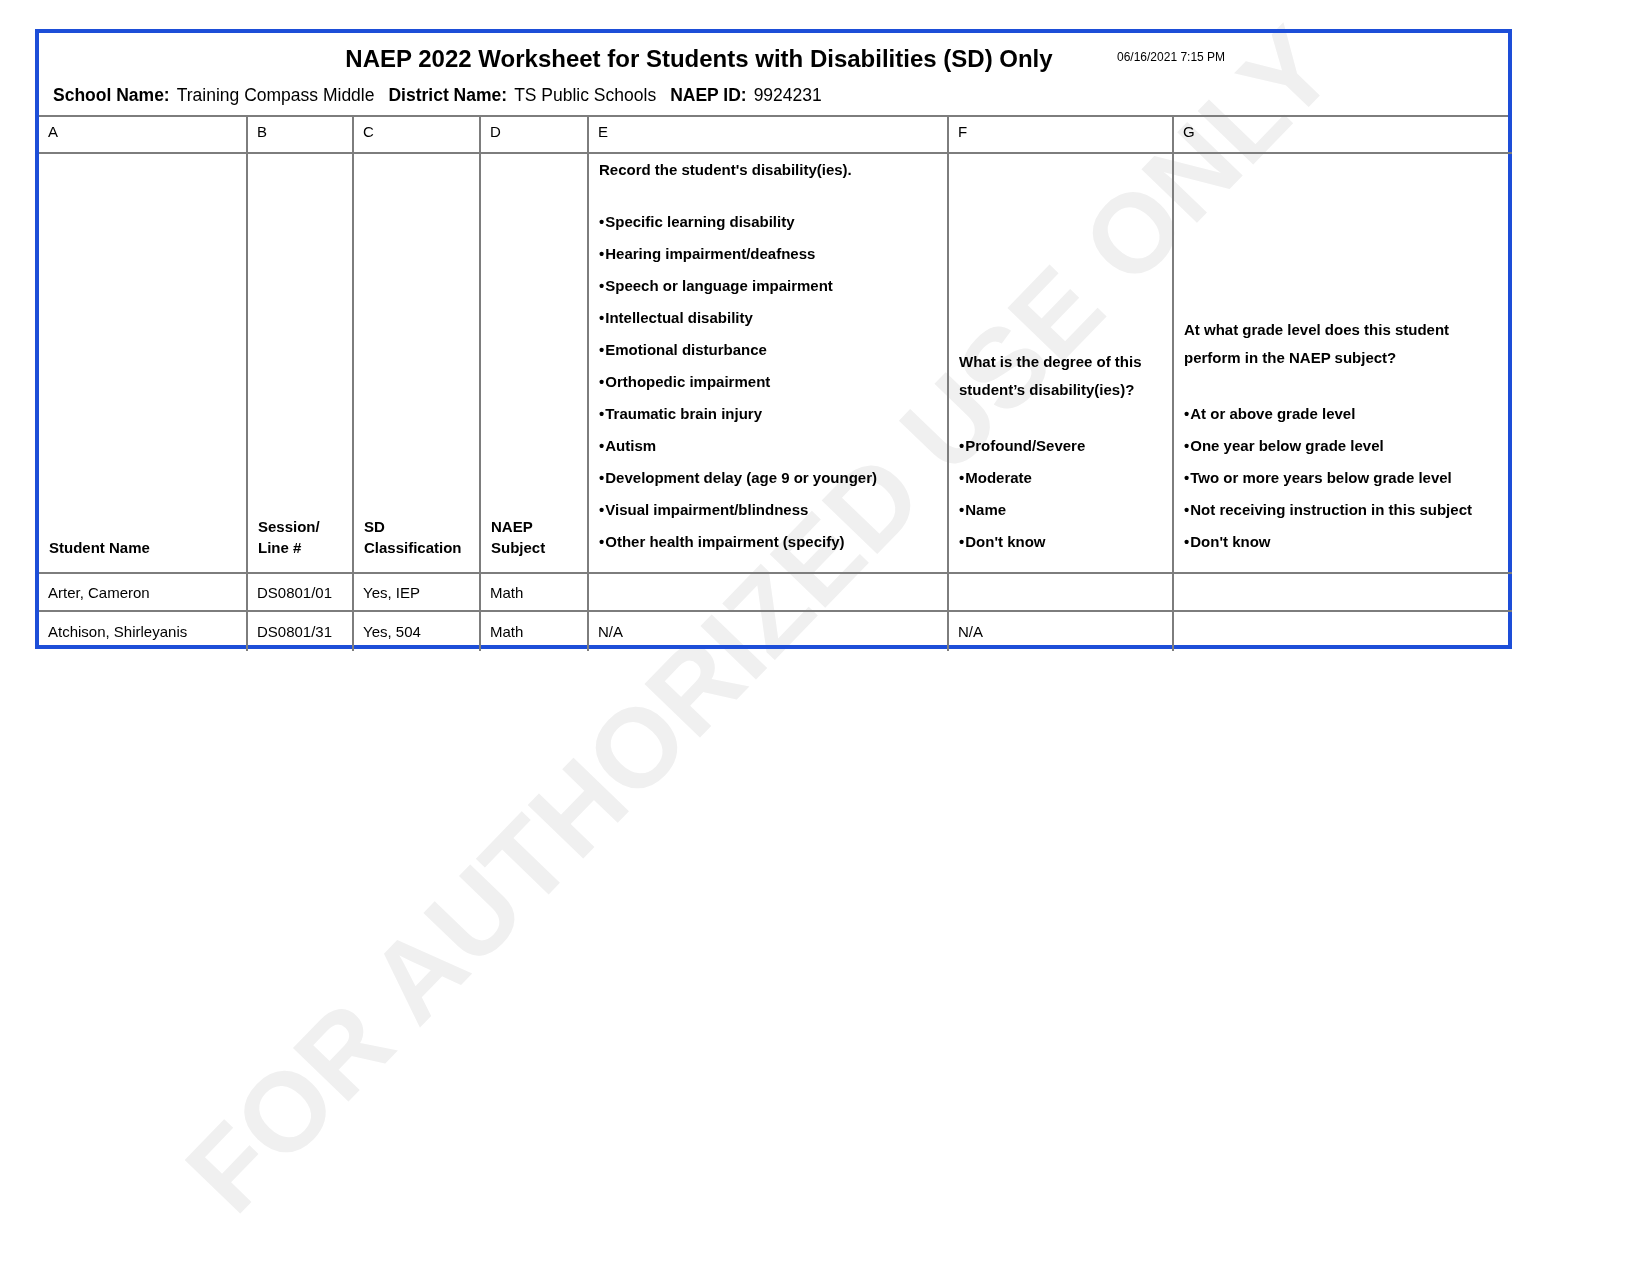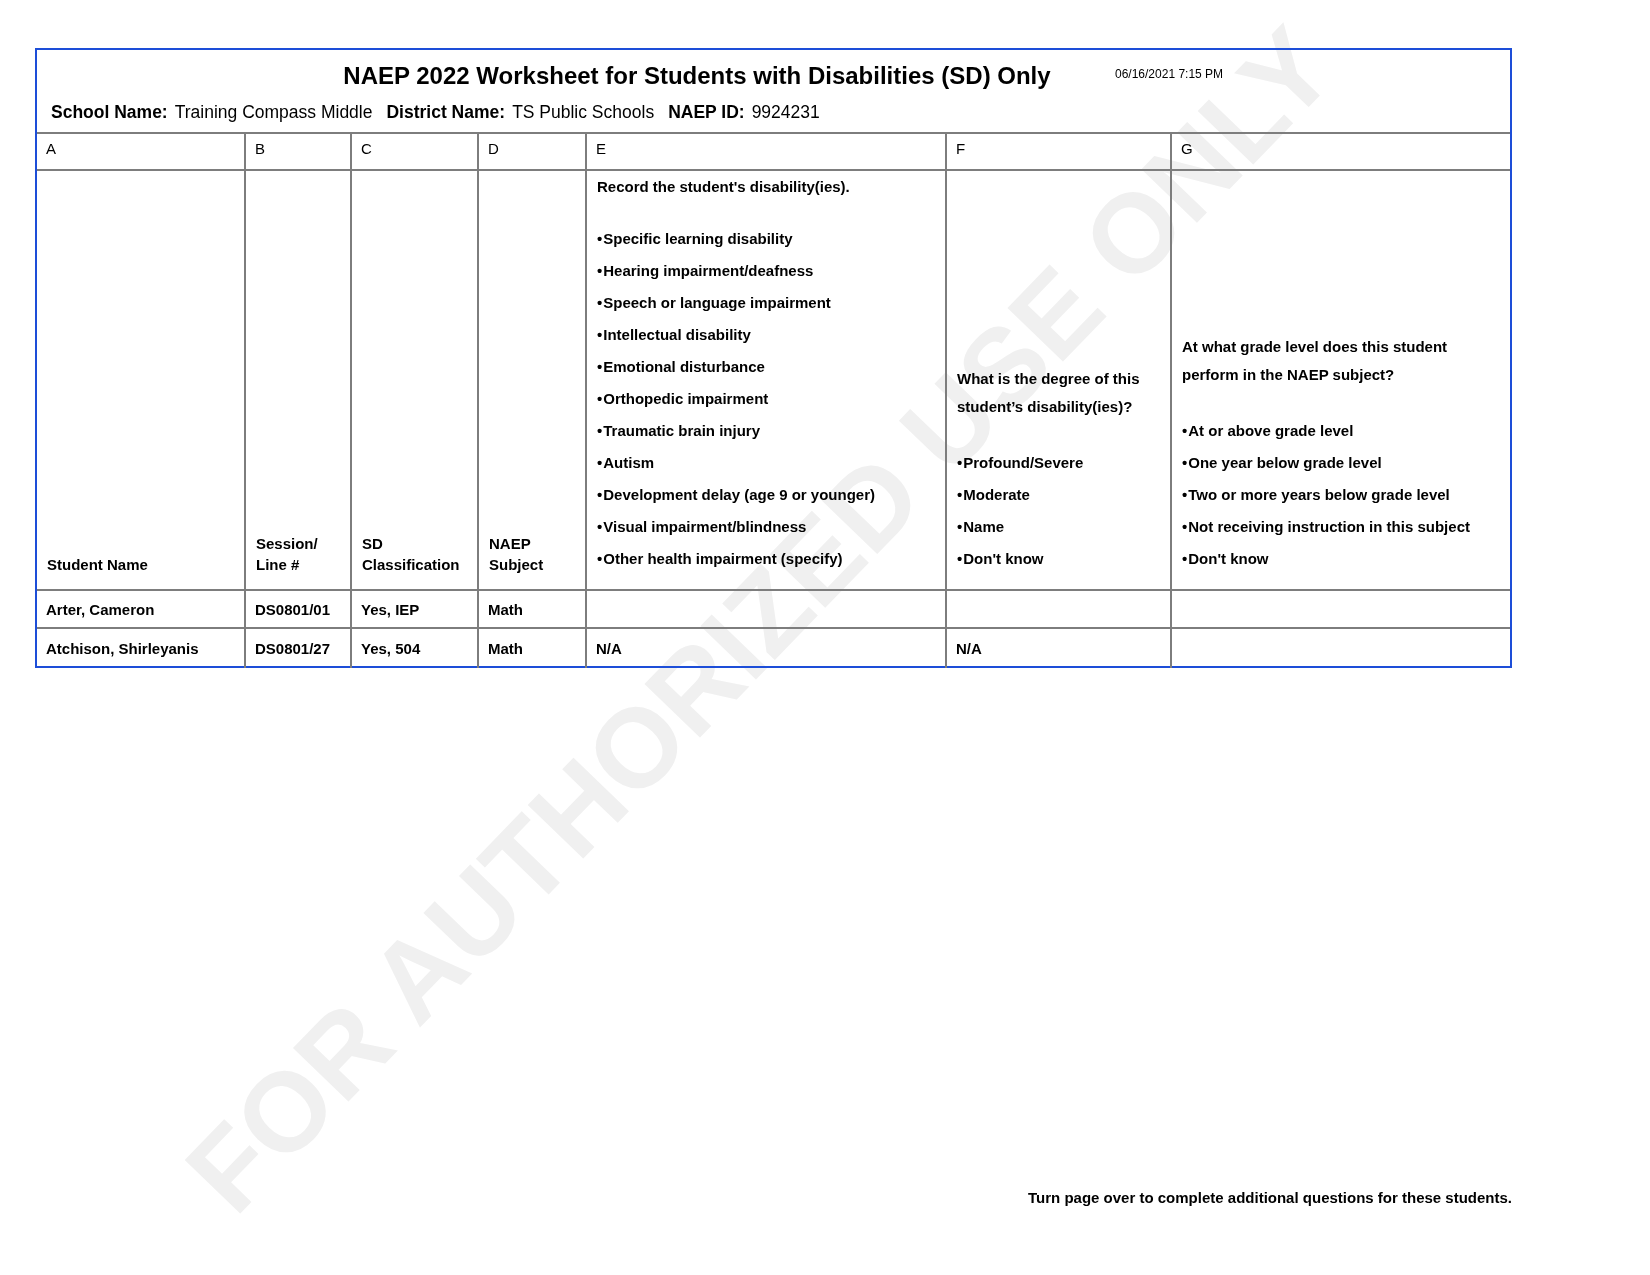--- a/index.html
+++ b/index.html
@@ -10,22 +10,22 @@
   
   .watermark {
     position:absolute; left:760px; top:620px;
     transform:translate(-50%,-50%) rotate(-46deg);
     font-size:112px; font-weight:bold; letter-spacing:0px;
     color:#f0f0f0; white-space:nowrap; z-index:0; user-select:none;
   }
 
   
   .sheet {
-    position:absolute; left:35px; top:48px; width:1477px; height:620px;
-    border:2px solid #1d4ed8; z-index:1;
+    position:absolute; left:35px; top:29px; width:1477px; height:620px;
+    border:4px solid #1d4ed8; z-index:1;
   }
   .head-area { position:relative; height:84px; border-bottom:2px solid #7d7d7d; }
   .doc-title {
     position:absolute; left:660px; top:12px; transform:translateX(-50%);
     font-size:24px; font-weight:bold; white-space:nowrap;
   }
   .timestamp { position:absolute; left:1078px; top:17px; font-size:12px; white-space:nowrap; }
   .school-row { position:absolute; left:14px; top:52px; font-size:17.5px; white-space:nowrap; }
   .school-row .lbl { font-weight:bold; }
   .school-row .gap { display:inline-block; width:14px; }
@@ -36,21 +36,21 @@
   table.grid td { border:2px solid #7d7d7d; font-size:15px; overflow:hidden; }
   tr.letters-row td { height:36px; vertical-align:top; padding:6px 0 0 9px; font-size:15px; }
   tr.header-row td { height:418px; vertical-align:bottom; padding:0 4px 14px 10px; font-weight:bold; }
   td.cell-e { padding-top:6px !important; }
   .hdr-lines div { line-height:21px; }
   .q { line-height:28px; margin-bottom:26px; }
   .e-title { line-height:19px; margin-bottom:27px; }
   ul.blist { list-style:none; }
   ul.blist li { line-height:32px; white-space:nowrap; }
   .dot { margin-right:1px; }
-  tr.data-row td { vertical-align:middle; padding:0 4px 0 9px; font-weight:bold; white-space:nowrap;margin-left:44px; }
+  tr.data-row td { vertical-align:middle; padding:0 4px 0 9px; font-weight:normal; white-space:nowrap;margin-left:44px; }
   tr.data-row.r1 td { height:38px; }
   tr.data-row.r2 td { height:40px; }
 
   
   .footer { position:absolute; right:138px; top:1188px; text-align:right; z-index:1; }
   .turn-note { font-size:15px; font-weight:bold; line-height:20px; }
   .page-num { font-size:15.5px; color:#4f4f4f; line-height:26px; }
 </style>
 </head>
 <body>
@@ -157,28 +157,27 @@
         <td>DS0801/01</td>
         <td>Yes, IEP</td>
         <td>Math</td>
         <td></td>
         <td></td>
         <td></td>
       </tr>
 
       <tr class="data-row r2">
         <td>Atchison, Shirleyanis</td>
-        <td>DS0801/27</td>
+        <td>DS0801/31</td>
         <td>Yes, 504</td>
         <td>Math</td>
         <td>N/A</td>
         <td>N/A</td>
         <td></td>
       </tr>
     </tbody>
       </table>
   </div>
 
   <div class="footer">
-    <div class="turn-note">Turn page over to complete additional questions for these students.</div>
   </div>
 
 </div>
 
 </body></html>

